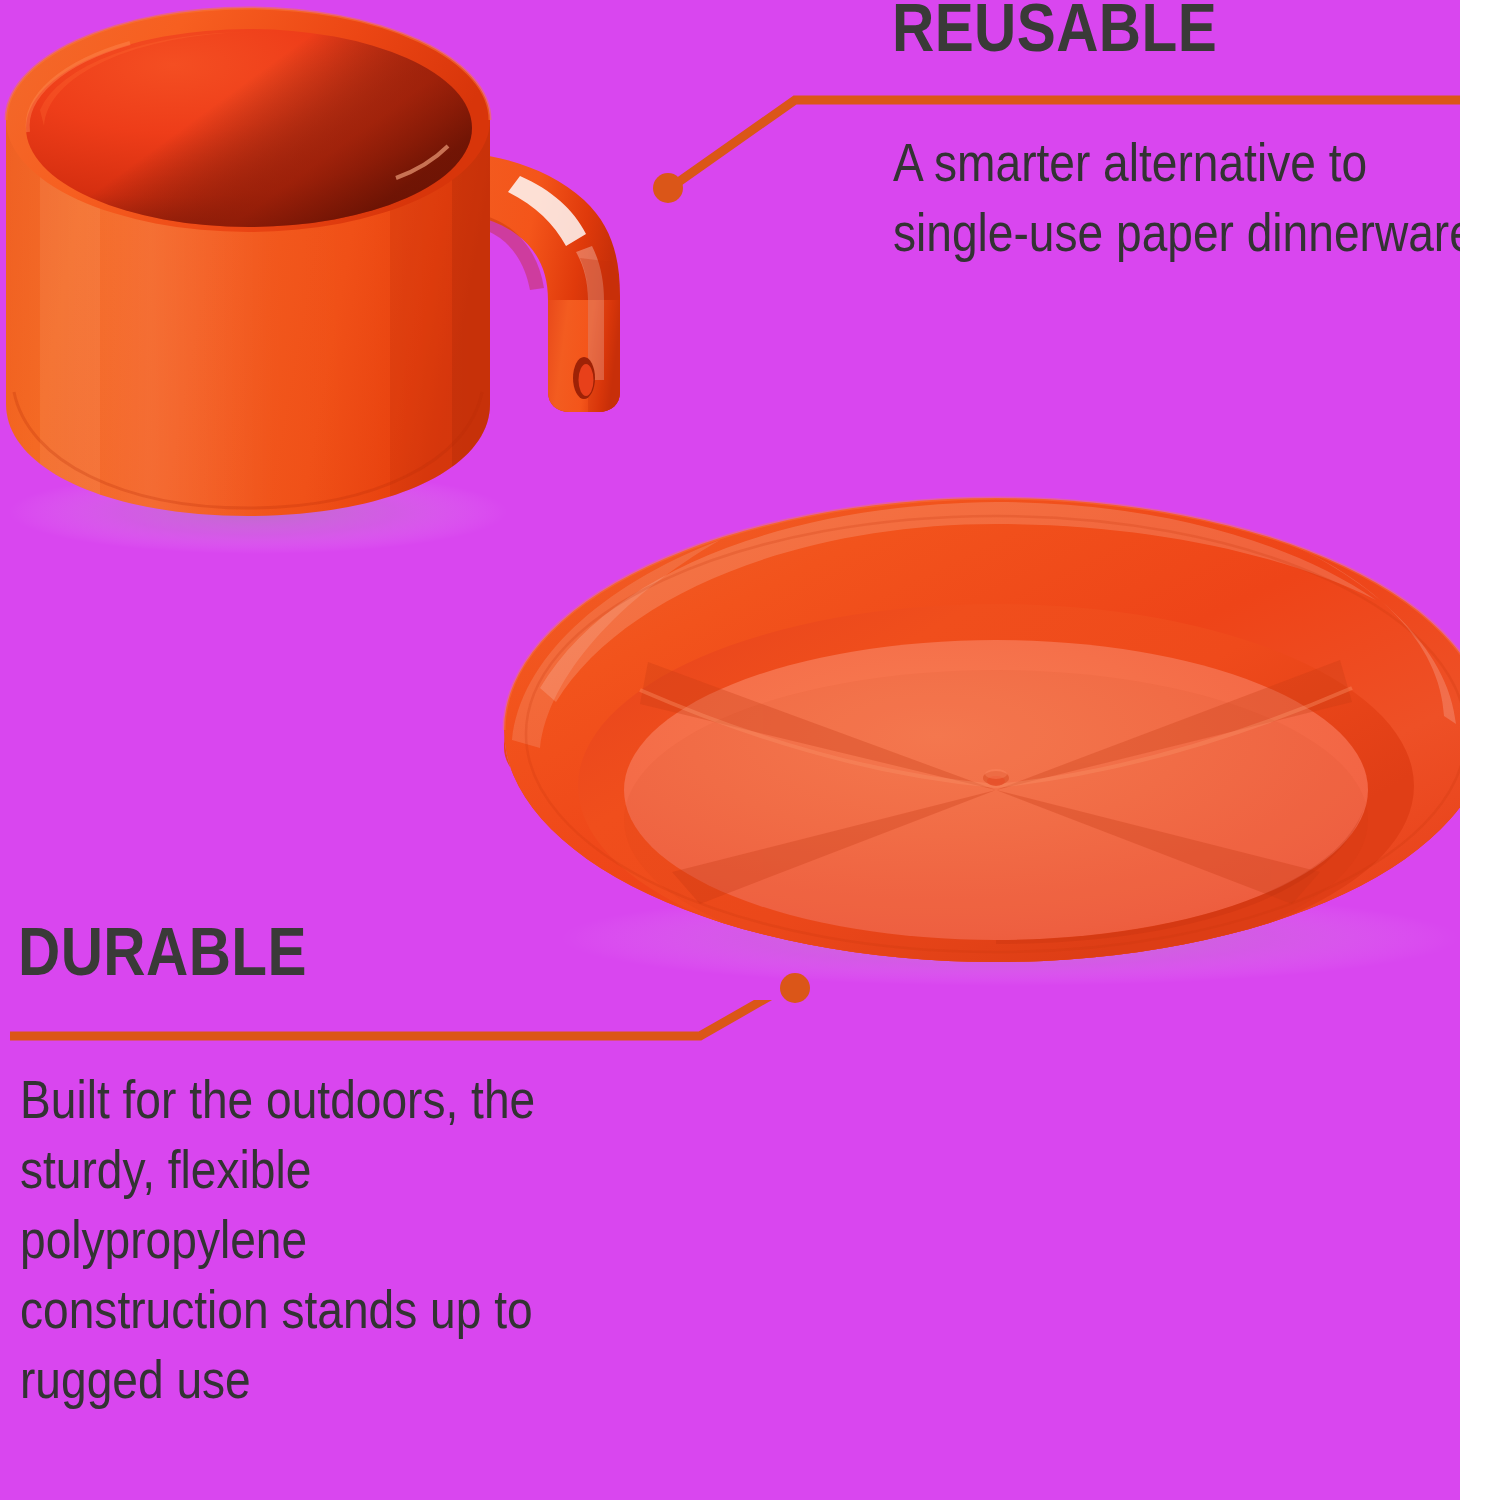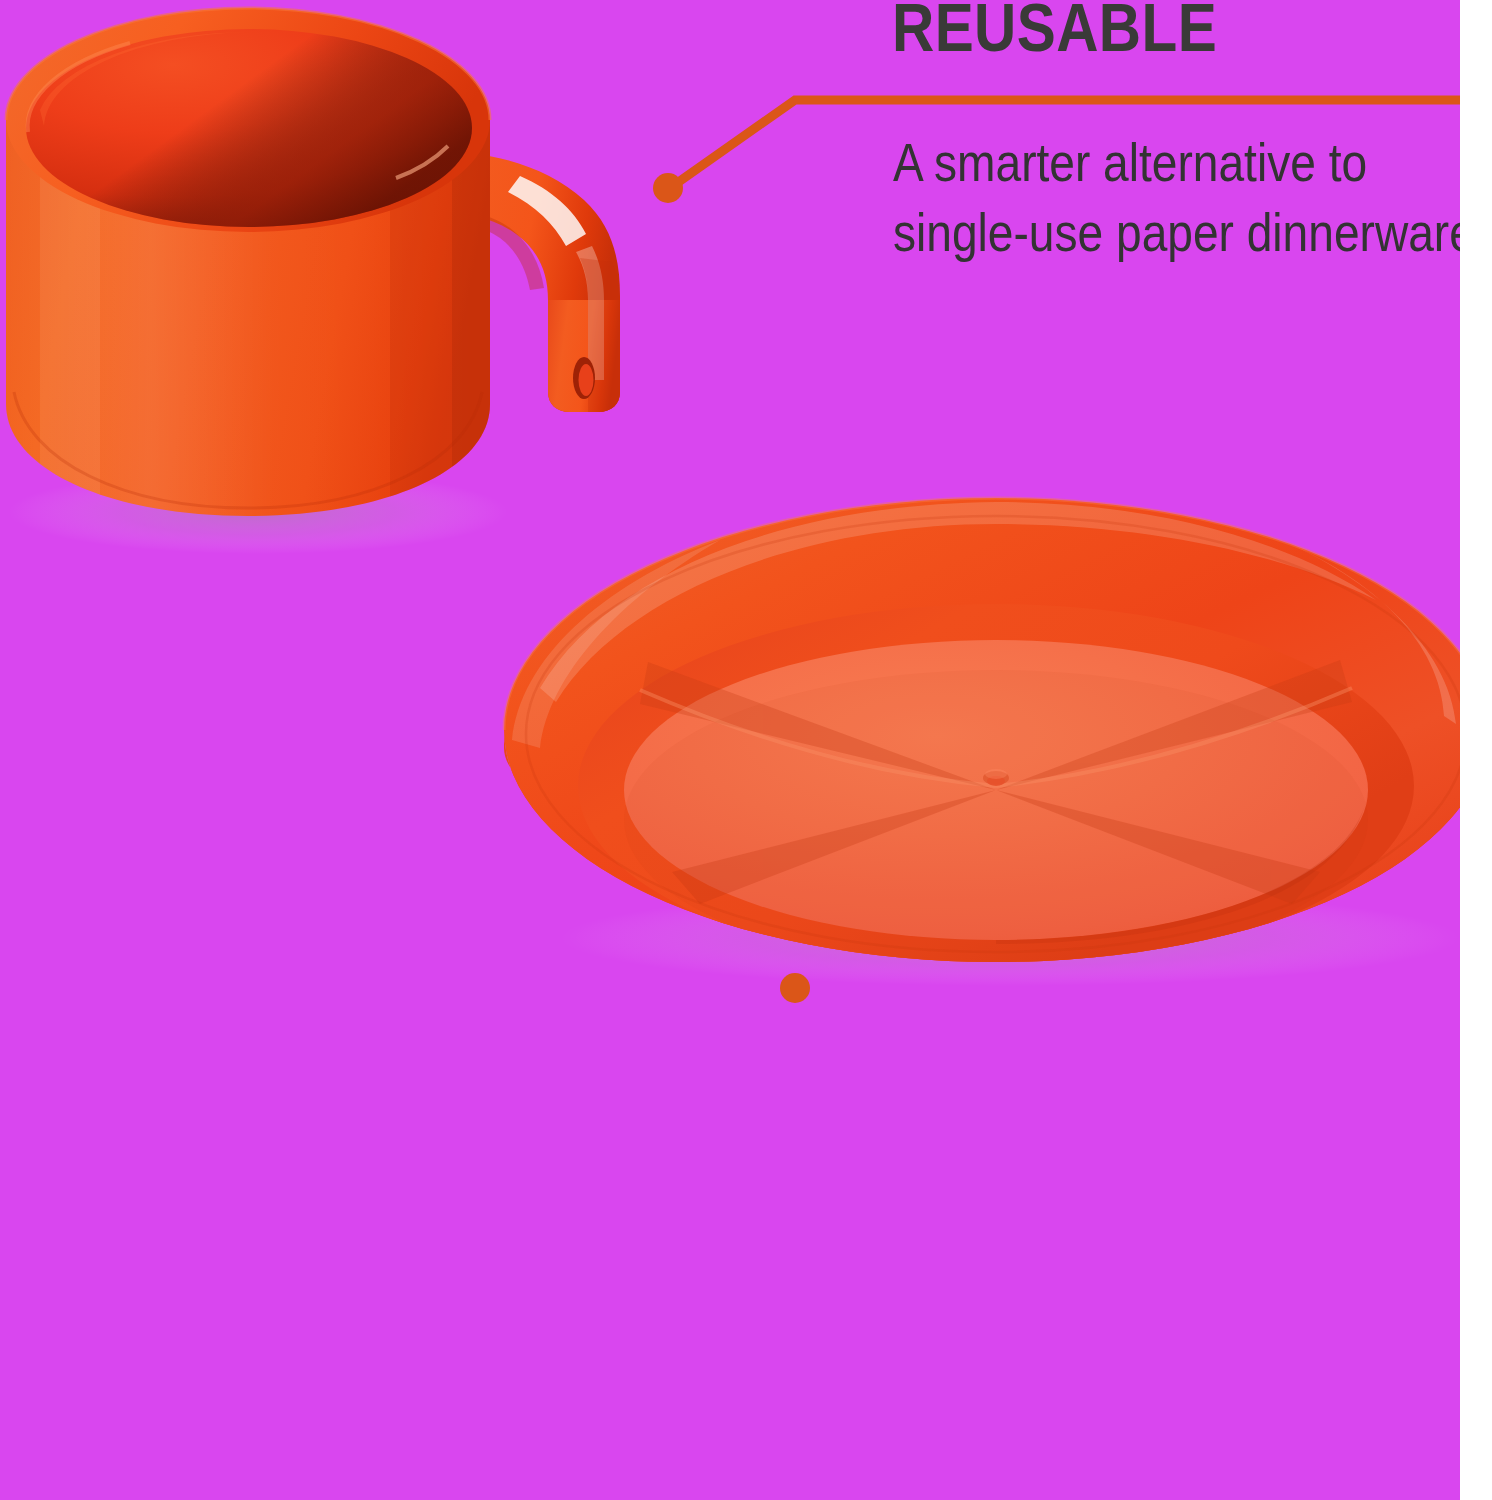--- a/index.html
+++ b/index.html
@@ -383,18 +383,29 @@
 
     <svg class="rule-svg" width="852" height="130" viewBox="0 0 852 130" xmlns="http://www.w3.org/2000/svg">
 
       <path d="M 30 106 L 155 18 L 852 18" fill="none" stroke="#DB5618" stroke-width="9" stroke-linecap="butt" stroke-linejoin="miter"></path>
       <circle cx="28" cy="106" r="15" fill="#DB5618"></circle>
     </svg>
 
     <p class="callout-body">A smarter alternative to single-use paper dinnerware</p>
   </div>
 
+  <div class="callout" id="callout-durable">
+
+    <h2 class="callout-heading">DURABLE</h2>
+
+    <svg class="rule-abs" style="left:0px; top:100px;" width="860" height="130" viewBox="0 0 860 130" xmlns="http://www.w3.org/2000/svg">
+
+      <path d="M 10 36 L 700 36 L 784 -12" fill="none" stroke="#DB5618" stroke-width="9" stroke-linecap="butt" stroke-linejoin="miter"></path>
+    </svg>
+
+    <p class="callout-body">Built for the outdoors, the sturdy, flexible polypropylene construction stands up to rugged use</p>
+  </div>
 
   <svg class="callout" style="left:762px; top:956px;" width="70" height="70" viewBox="0 0 70 70" xmlns="http://www.w3.org/2000/svg">
     <circle cx="33" cy="32" r="15" fill="#DB5618"></circle>
   </svg>
 
 </div>
 
 </body></html>

